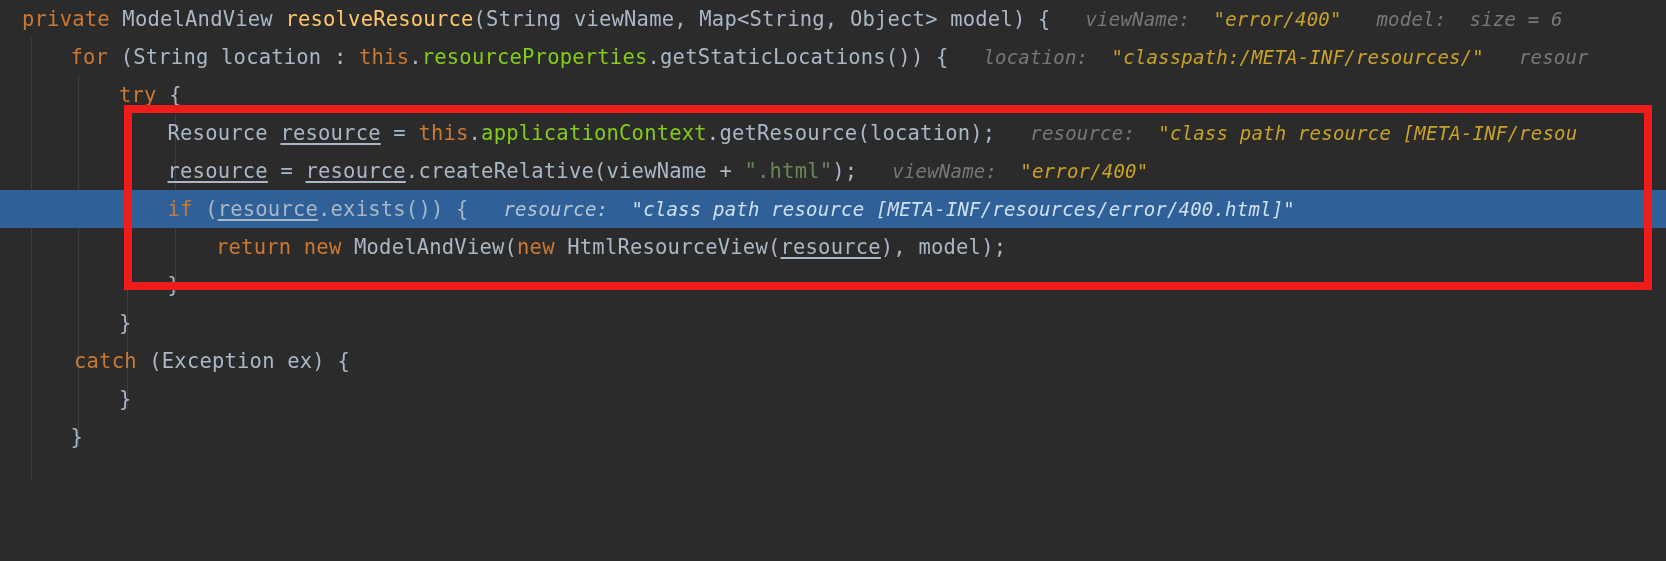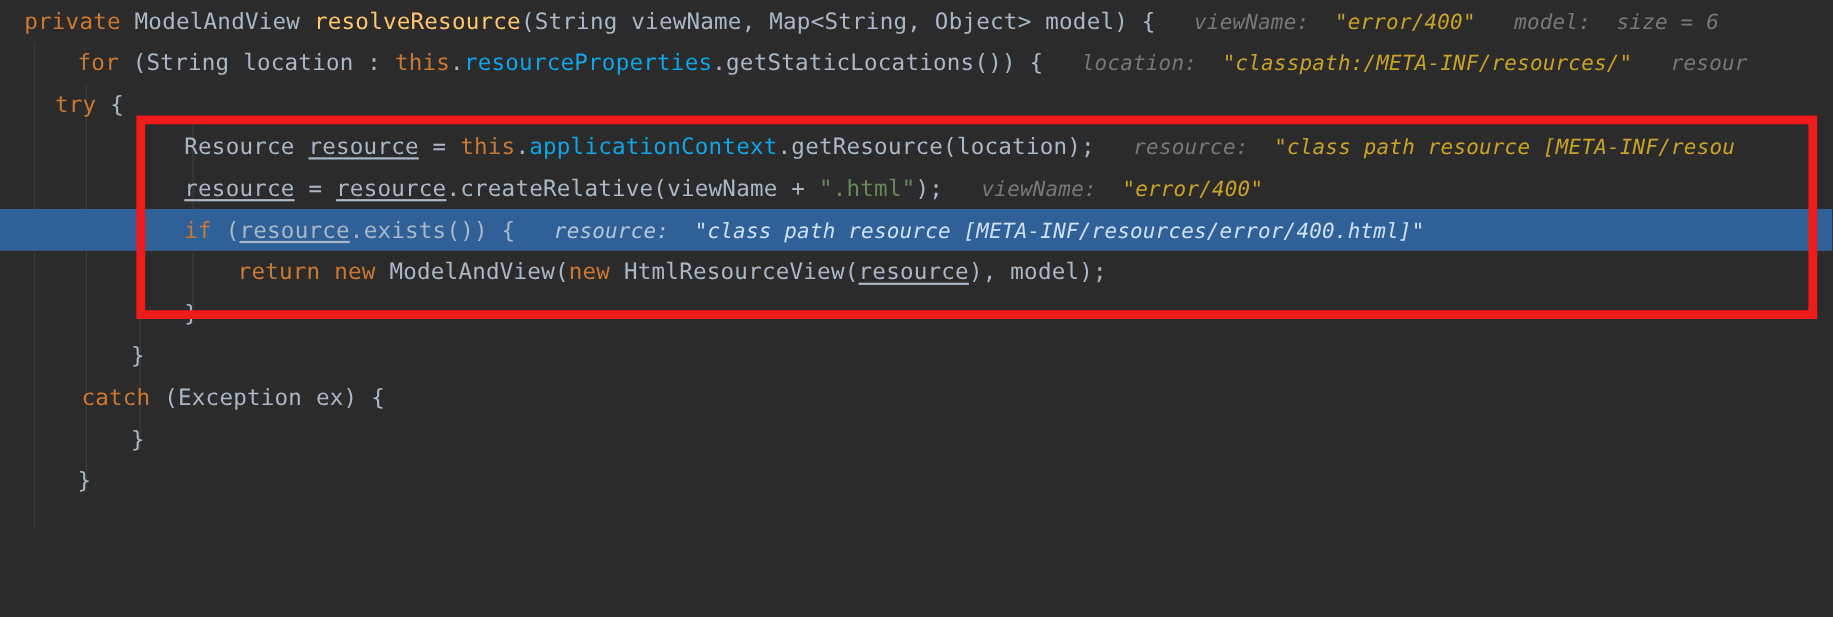--- a/index.html
+++ b/index.html
@@ -49,21 +49,21 @@
     width: 1px;
     background: #3b3f41;
   }
 
   
   .kw      { color: #cc7832; }
   .plain   { color: #a9b7c6; }
   .type    { color: #a9b7c6; }
   .method  { color: #a9b7c6; text-align: center; }
   .declfn  { color: #ffc66d; }
-  .field   { color: #0ea5e9; }
+  .field   { color: #84cc16; }
   .str     { color: #6a8759; }
   .punct   { color: #a9b7c6; }
   .localvar {
     color: #a9b7c6;
     text-decoration: underline;
     text-underline-offset: 3px;
   }
 
   
   .hint {
@@ -100,21 +100,21 @@
 <div id="app">
 
   <div class="guide" style="left:31px; top:38px; height:485px;"></div>
   <div class="guide" style="left:78px; top:76px; height:371px;"></div>
   <div class="guide" style="left:127px; top:114px; height:295px;"></div>
   <div class="guide" style="left:175px; top:114px; height:180px;"></div>
 
   <div class="code-area">
       <div class="line" style="top: 0px;"><span class="line-text" style="padding-left: 22px;"><span class="kw">private</span><span class="plain"> </span><span class="type">ModelAndView</span><span class="plain"> </span><span class="declfn">resolveResource</span><span class="punct">(</span><span class="type">String</span><span class="plain"> viewName, </span><span class="type">Map</span><span class="punct">&lt;</span><span class="type">String</span><span class="plain">, </span><span class="type">Object</span><span class="plain">&gt; model) {</span><span class="hint"><span>   </span><span class="hval">viewName:</span><span>  </span><span class="hval-str">"error/400"</span></span><span class="hint"><span>   </span><span class="hval">model:</span><span>  </span><span class="hval">size = 6</span></span></span></div>
       <div class="line" style="top: 38px;"><span class="line-text" style="padding-left: 70.5px;"><span class="kw">for</span><span class="punct"> (</span><span class="type">String</span><span class="plain"> location : </span><span class="kw">this</span><span class="punct">.</span><span class="field">resourceProperties</span><span class="punct">.</span><span class="method">getStaticLocations</span><span class="punct">()) {</span><span class="hint"><span>   </span><span class="hval">location:</span><span>  </span><span class="hval-str">"classpath:/META-INF/resources/"</span></span><span class="hint"><span>   </span><span class="hval">resour</span></span></span></div>
-      <div class="line" style="top: 76px;"><span class="line-text" style="padding-left: 50px;"><span class="kw">try</span><span class="punct"> {</span></span></div>
+      <div class="line" style="top: 76px;"><span class="line-text" style="padding-left: 119px;"><span class="kw">try</span><span class="punct"> {</span></span></div>
       <div class="line" style="top: 114px;"><span class="line-text" style="padding-left: 167.5px;"><span class="type">Resource</span><span class="plain"> </span><span class="localvar">resource</span><span class="plain"> = </span><span class="kw">this</span><span class="punct">.</span><span class="field">applicationContext</span><span class="punct">.</span><span class="method">getResource</span><span class="punct">(location);</span><span class="hint"><span>   </span><span class="hval">resource:</span><span>  </span><span class="hval-str">"class path resource [META-INF/resou</span></span></span></div>
       <div class="line" style="top: 152px;"><span class="line-text" style="padding-left: 167.5px;"><span class="localvar">resource</span><span class="plain"> = </span><span class="localvar">resource</span><span class="punct">.</span><span class="method">createRelative</span><span class="punct">(viewName + </span><span class="str">".html"</span><span class="punct">);</span><span class="hint"><span>   </span><span class="hval">viewName:</span><span>  </span><span class="hval-str">"error/400"</span></span></span></div>
       <div class="line selected" style="top: 190px;"><span class="line-text" style="padding-left: 167.5px;"><span class="kw">if</span><span class="punct"> (</span><span class="localvar">resource</span><span class="punct">.</span><span class="method">exists</span><span class="punct">()) {</span><span class="hint"><span>   </span><span class="hval">resource:</span><span>  </span><span class="hval-str">"class path resource [META-INF/resources/error/400.html]"</span></span></span></div>
       <div class="line" style="top: 228px;"><span class="line-text" style="padding-left: 216px;"><span class="kw">return</span><span class="plain"> </span><span class="kw">new</span><span class="plain"> </span><span class="type">ModelAndView</span><span class="punct">(</span><span class="kw">new</span><span class="plain"> </span><span class="type">HtmlResourceView</span><span class="punct">(</span><span class="localvar">resource</span><span class="punct">), model);</span></span></div>
       <div class="line" style="top: 266px;"><span class="line-text" style="padding-left: 167.5px;"><span class="punct">}</span></span></div>
       <div class="line" style="top: 304px;"><span class="line-text" style="padding-left: 119px;"><span class="punct">}</span></span></div>
       <div class="line" style="top: 342px;"><span class="line-text" style="padding-left: 74px;"><span class="kw">catch</span><span class="punct"> (</span><span class="type">Exception</span><span class="plain"> ex) {</span></span></div>
       <div class="line" style="top: 380px;"><span class="line-text" style="padding-left: 119px;"><span class="punct">}</span></span></div>
       <div class="line" style="top: 418px;"><span class="line-text" style="padding-left: 70.5px;"><span class="punct">}</span></span></div>
       <div class="line" style="top: 494px;"><span class="line-text" style="padding-left: 22px;"><span class="punct">}</span></span></div>

